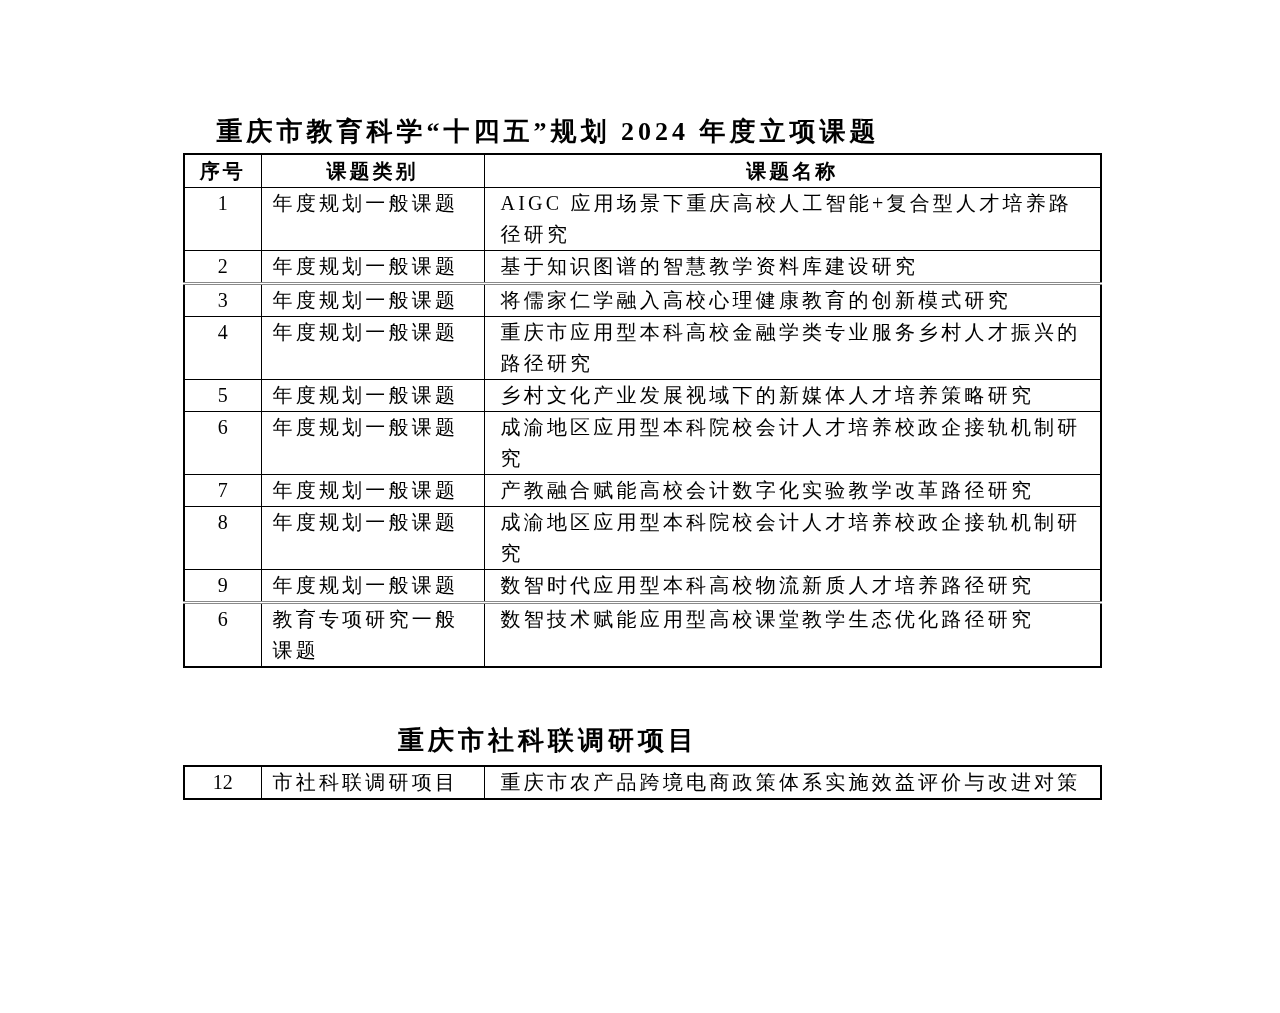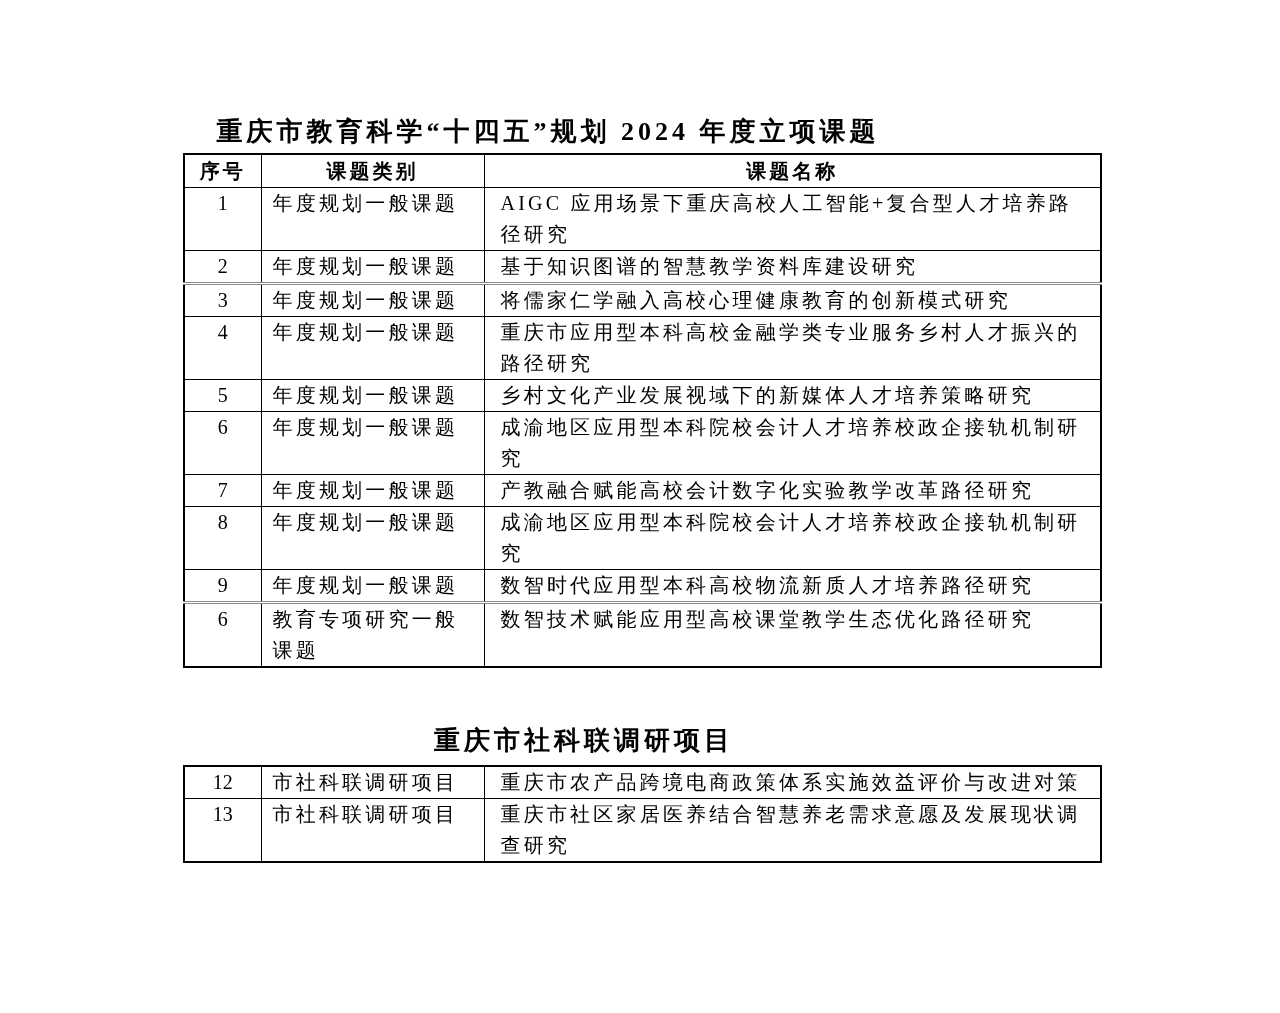--- a/index.html
+++ b/index.html
@@ -20,21 +20,21 @@
     left: 0;
     width: 1096px;
     text-align: center;
     font-weight: bold;
     font-size: 26px;
     line-height: 32px;
     letter-spacing: 4px;
     white-space: nowrap;
   }
   #section1-title { top: 116px; }
-  #section2-title { top: 725px; margin-left: 36px; }
+  #section2-title { top: 725px; }
 
   table.doc-table {
     position: absolute;
     left: 183px;
     width: 917px;
     border-collapse: collapse;
     table-layout: fixed;
     border: 2px solid #000000;
   }
   #projects-table { top: 153px; }
@@ -155,19 +155,14 @@
     <col style="width:77px">
     <col style="width:223px">
     <col style="width:617px">
   </colgroup>
   <tbody>
       <tr>
         <td class="c-no">12</td>
         <td class="c-category">市社科联调研项目</td>
         <td class="c-name">重庆市农产品跨境电商政策体系实施效益评价与改进对策</td>
       </tr>
-      <tr>
-        <td class="c-no">13</td>
-        <td class="c-category">市社科联调研项目</td>
-        <td class="c-name">重庆市社区家居医养结合智慧养老需求意愿及发展现状调查研究</td>
-      </tr>
     </tbody>
 </table>
 
 </body></html>

